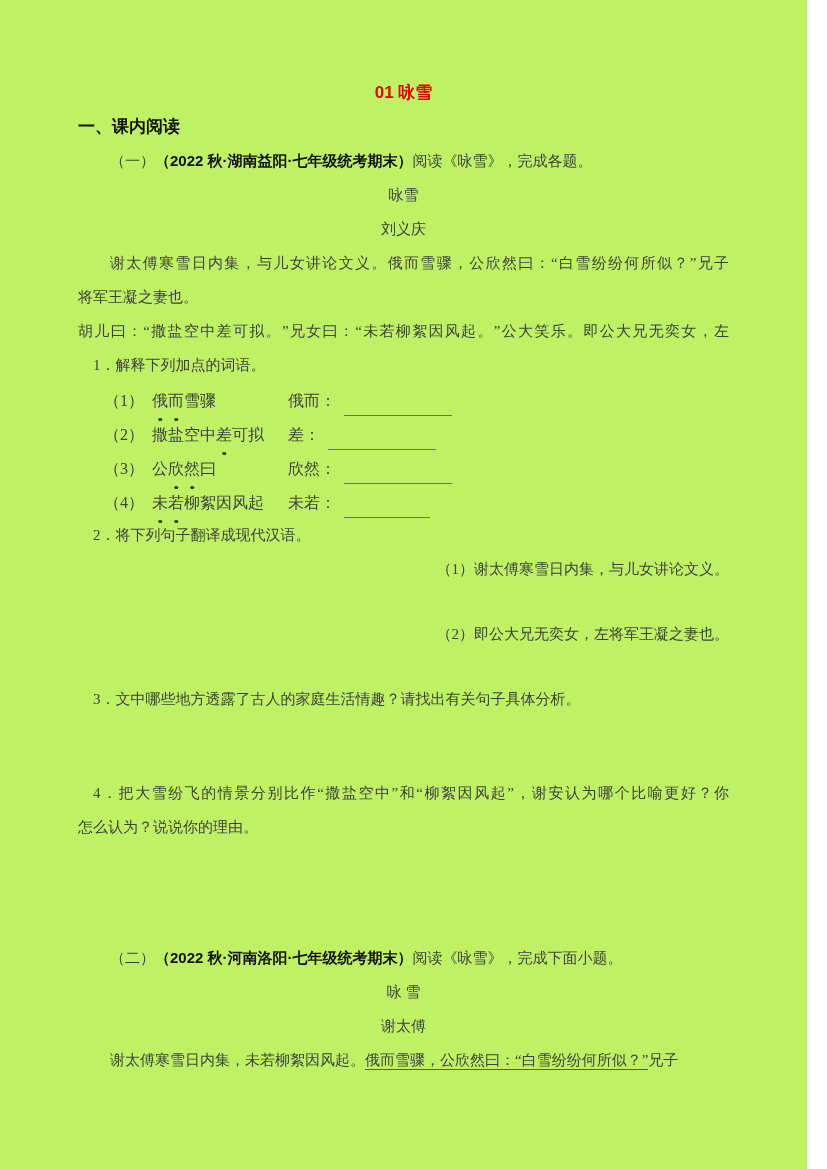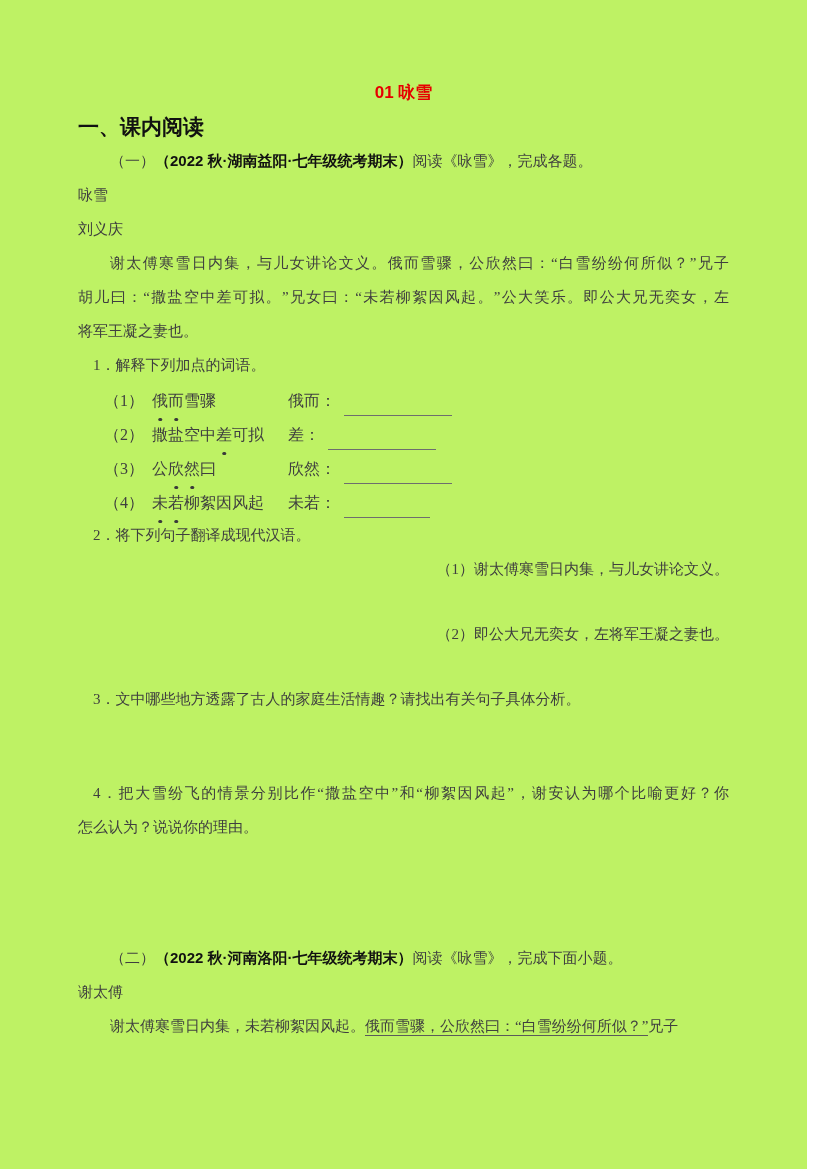--- a/index.html
+++ b/index.html
@@ -31,33 +31,33 @@
     margin: 0;
     font-size: 17px;
     line-height: 34px;
     text-align: center;
     font-weight: bold;
     color: #e60000;
     font-family: "Liberation Sans", "DejaVu Sans", sans-serif;
   }
   .sec-heading {
     margin: 0;
-    font-size: 21px;
+    font-size: 17px;
     line-height: 34px;
     font-weight: bold;
     color: #111111;
     font-family: "Liberation Sans", "DejaVu Sans", sans-serif;
   }
   .intro { padding-left: 32px; }
   .intro .src {
     font-weight: bold;
     color: #111111;
     font-family: "Liberation Sans", "DejaVu Sans", sans-serif;
   }
-  .center { }
+  .center { text-align: center; }
   .just { text-align: justify; text-align-last: justify; }
   .qline { padding-left: 15px; }
   .qjust { padding-left: 15px; text-align: justify; text-align-last: justify; }
   .subline { padding-left: 22px; text-align: right; }
   .sp { width: 100%; }
   .sp31 { height: 31px; }
   .sp60 { height: 60px; }
   .sp97 { height: 97px; }
 
   
@@ -113,22 +113,22 @@
   <h1 class="doc-title">01 咏雪</h1>
 
   <h2 class="sec-heading">一、课内阅读</h2>
 
   <p class="line intro"><span>（一）</span><span class="src">（2022 秋·湖南益阳·七年级统考期末）</span><span>阅读《咏雪》，完成各题。</span></p>
 
   <p class="line center">咏雪</p>
   <p class="line center">刘义庆</p>
 
   <p class="line just" style="text-indent:32px;">谢太傅寒雪日内集，与儿女讲论文义。俄而雪骤，公欣然曰：“白雪纷纷何所似？”兄子</p>
+  <p class="line">将军王凝之妻也。</p>
   <p class="line just">胡儿曰：“撒盐空中差可拟。”兄女曰：“未若柳絮因风起。”公大笑乐。即公大兄无奕女，左</p>
-  <p class="line">将军王凝之妻也。</p>
 
   <p class="line qline">1．解释下列加点的词语。</p>
 
   <div>
       <div class="sub-row">
         <span class="num">（1）</span>
         <span class="phrase"><span class="emch">俄</span><span class="emch">而</span><span>雪骤</span></span>
         <span class="word">俄而：</span>
         <span class="blank"></span>
       </div>
@@ -160,17 +160,18 @@
 
   <p class="line qline">3．文中哪些地方透露了古人的家庭生活情趣？请找出有关句子具体分析。</p>
   <div class="sp sp60"></div>
 
   <p class="line qjust">4．把大雪纷飞的情景分别比作“撒盐空中”和“柳絮因风起”，谢安认为哪个比喻更好？你</p>
   <p class="line">怎么认为？说说你的理由。</p>
   <div class="sp sp97"></div>
 
   <p class="line intro"><span>（二）</span><span class="src">（2022 秋·河南洛阳·七年级统考期末）</span><span>阅读《咏雪》，完成下面小题。</span></p>
 
+  <p class="line center">咏 雪</p>
   <p class="line center">谢太傅</p>
 
   <p class="line" style="text-indent:32px;"><span>谢太傅寒雪日内集，未若柳絮因风起。</span><span class="ul-seg">俄而雪骤，公欣然曰：“白雪纷纷何所似？”</span><span>兄子</span></p>
 
 </div>
 
 </body></html>

